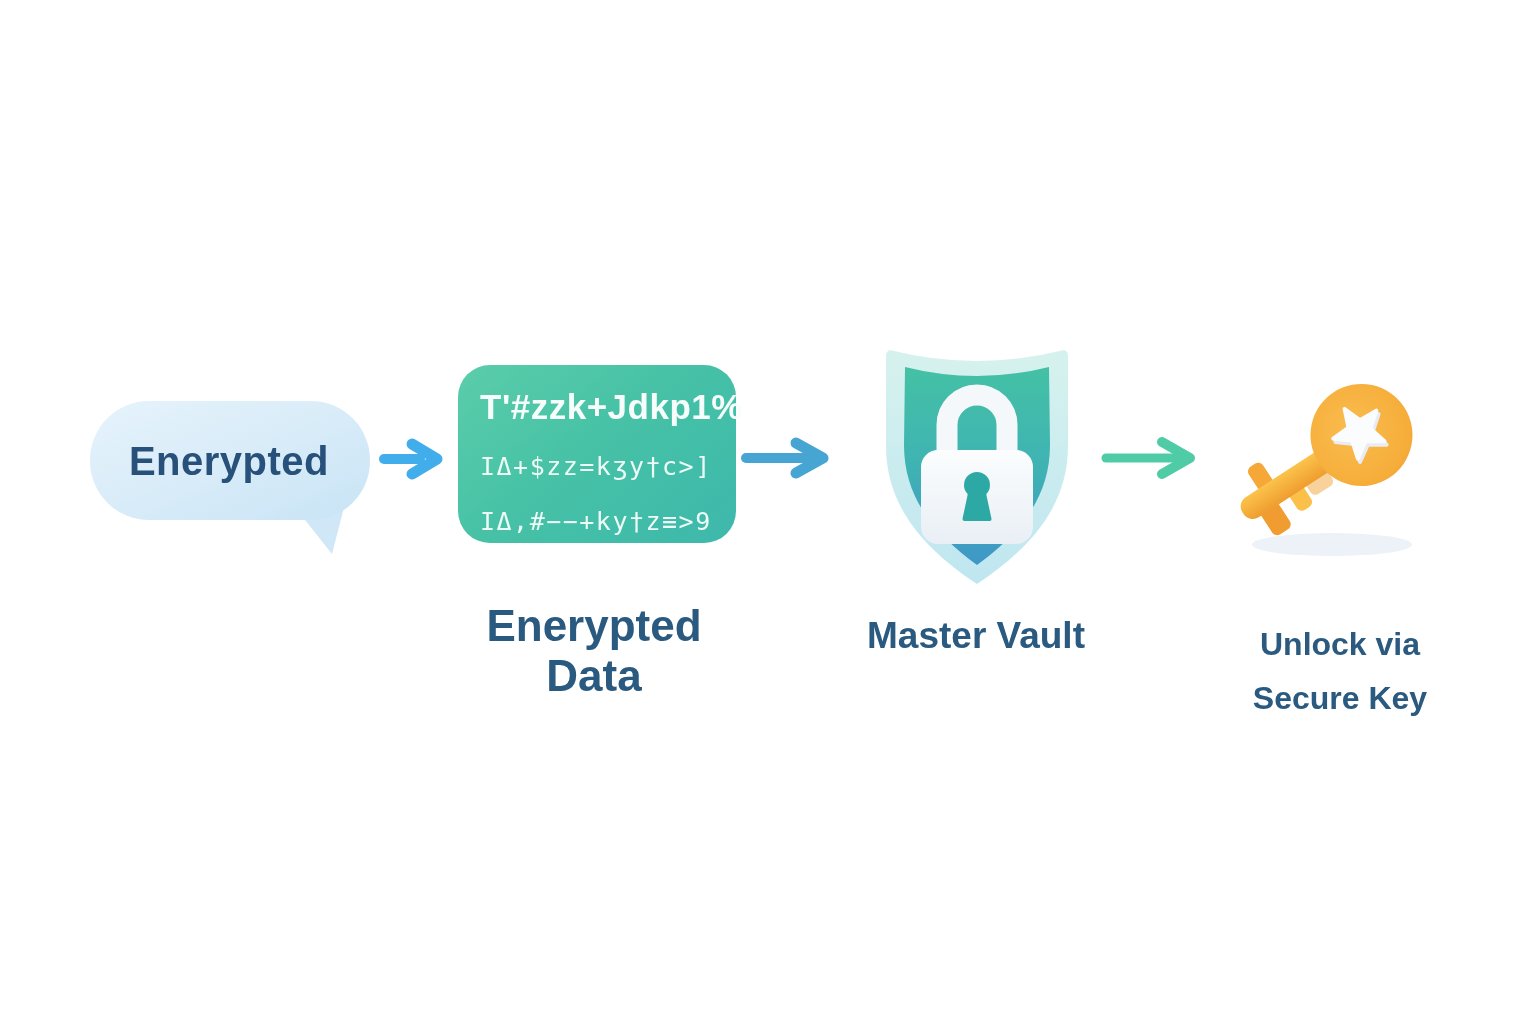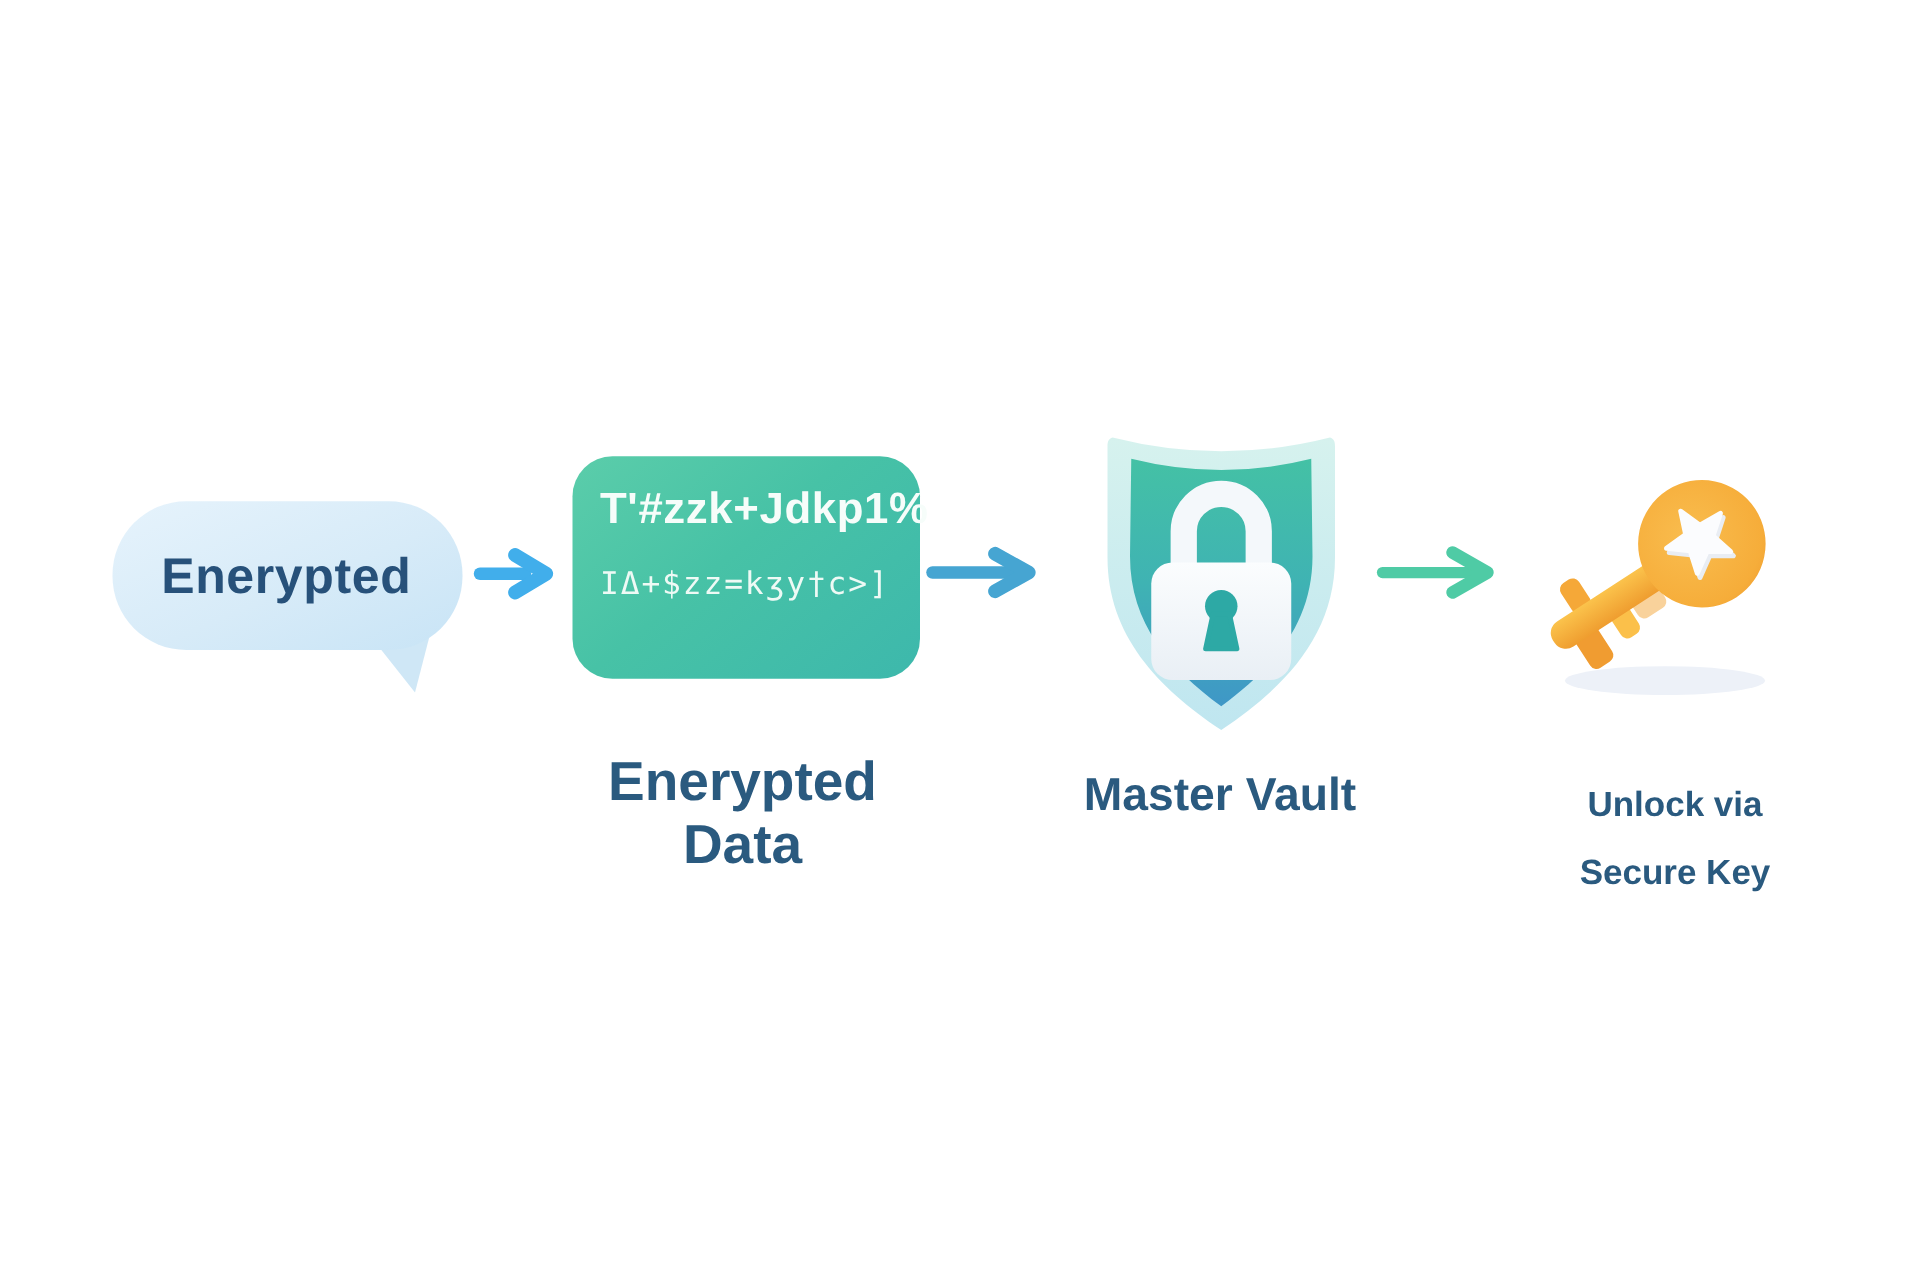--- a/index.html
+++ b/index.html
@@ -64,21 +64,21 @@
   .caption-encrypted {
     left: 452px; top: 601px; width: 284px;
     font-size: 44px; line-height: 50px;
   }
   .caption-vault {
     left: 820px; top: 614px; width: 312px;
     font-size: 37px; line-height: 44px;
   }
   .caption-key {
     left: 1200px; top: 617px; width: 280px;
-    font-size: 28px; line-height: 54px; text-align: center;
+    font-size: 32px; line-height: 54px; text-align: center;
   }
 </style>
 </head>
 <body>
 
 <div class="stage">
 
   <svg class="abs bubble-svg" viewBox="0 0 292 168">
     <defs>
       <linearGradient id="bubbleGrad" x1="0" y1="0" x2="1" y2="1">
@@ -93,20 +93,21 @@
   <div class="abs bubble-label">Enerypted</div>
 
   <svg class="abs arrow-1" viewBox="0 0 72 46">
     <line x1="8" y1="23" x2="44" y2="23" stroke="#41aeeb" stroke-width="10" stroke-linecap="round"></line>
     <polyline points="36,8 61,23 36,38" fill="none" stroke="#41aeeb" stroke-width="11" stroke-linecap="round" stroke-linejoin="round"></polyline>
   </svg>
 
   <div class="abs cipher-box">
     <div class="cipher-line-1">T'#zzk+Jdkp1%</div>
     <div class="cipher-line-sm">IΔ+$zz=kʒy†c&gt;]</div>
+    <div class="cipher-line-sm">IΔ‚#−−+ky†z≡&gt;9</div>
   </div>
 
   <svg class="abs arrow-2" viewBox="0 0 100 48">
     <line x1="8" y1="24" x2="70" y2="24" stroke="#46a5d2" stroke-width="10" stroke-linecap="round"></line>
     <polyline points="58,9 85,24 58,39" fill="none" stroke="#46a5d2" stroke-width="11" stroke-linecap="round" stroke-linejoin="round"></polyline>
   </svg>
 
   <svg class="abs shield-svg" viewBox="0 0 238 268">
     <defs>
       <linearGradient id="rimGrad" x1="0" y1="0" x2="0" y2="1">

